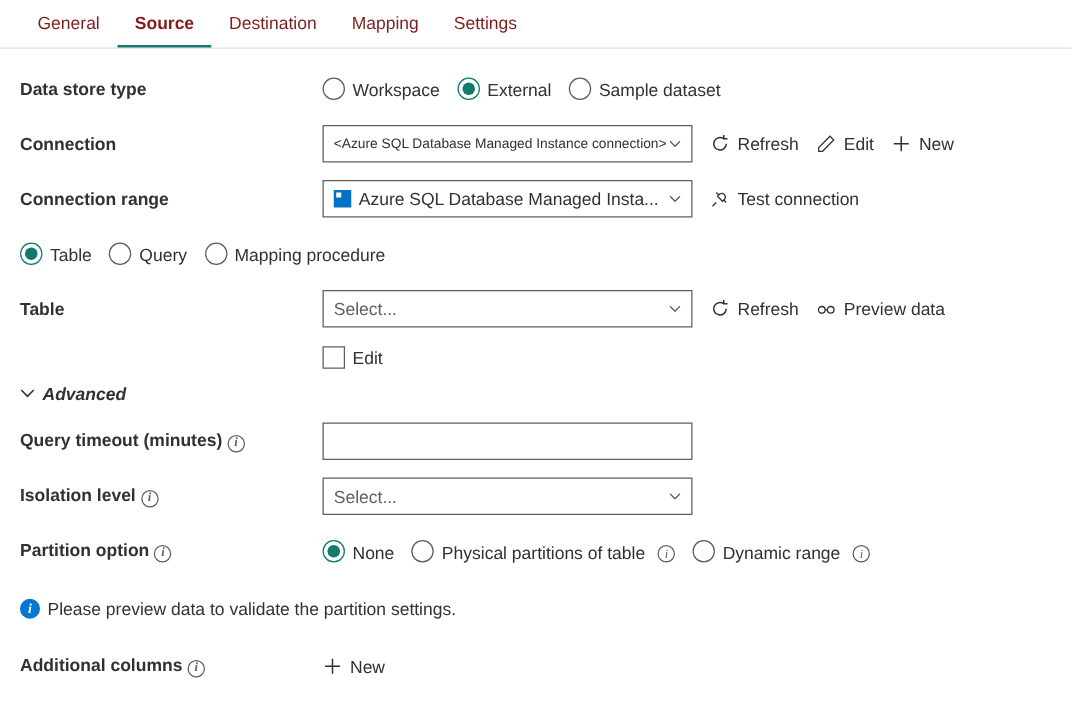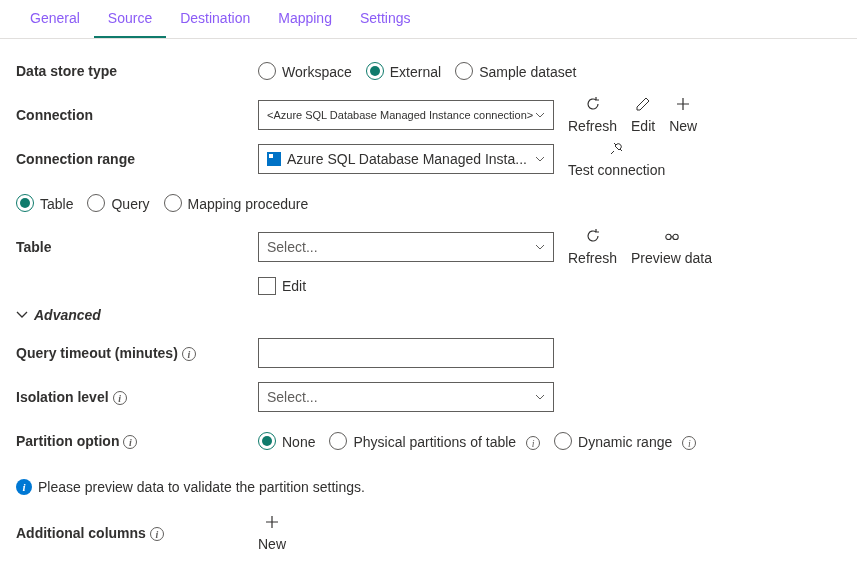--- a/index.html
+++ b/index.html
@@ -1,38 +1,38 @@
 <!DOCTYPE html>
 <html><head>
   <meta charset="utf-8">
   <style>
     * { box-sizing: border-box; margin: 0; padding: 0; }
     body { font-family: "Segoe UI", Arial, sans-serif; font-size: 14px; color: #323130; background: #fff; width: 857px; }
     
     .tabs { display: flex; border-bottom: 1px solid #e1dfdd; padding: 0 16px; }
-    .tab { padding: 10px 14px; cursor: pointer; color: #8b5cf6; }
-    .tab.active { font-weight: 400; border-bottom: 2px solid #0f7b6c; }
+    .tab { padding: 10px 14px; cursor: pointer; color: #7f1d1d; }
+    .tab.active { font-weight: 700; border-bottom: 2px solid #0f7b6c; }
     
     .form-area { padding: 10px 16px 20px 16px; }
     .form-row { display: flex; align-items: center; min-height: 44px; }
     .form-label { width: 242px; flex-shrink: 0; font-weight: 600; }
     .form-controls { display: flex; align-items: center; gap: 14px; flex-wrap: wrap; }
     
     .radio { display: inline-flex; align-items: flex-end; gap: 6px; cursor: pointer; }
     .radio-circle { width: 18px; height: 18px; border: 1px solid #605e5c; border-radius: 50%; display: inline-flex; align-items: center; justify-content: center; }
     .radio.selected .radio-circle { border-color: #0f7b6c; border-width: 1px; }
     .radio.selected .radio-circle::after { content: ""; width: 10px; height: 10px; background: #0f7b6c; border-radius: 50%; }
     
     .select-box, .text-input { height: 30px; border: 1px solid #605e5c; padding: 0 8px; font-size: 14px; font-family: inherit; background: #fff; display: flex; align-items: center; justify-content: space-between; cursor: pointer; width: 296px; }
     .select-box .placeholder { color: #605e5c; }
     .select-box .chev { font-size: 11px; color: #605e5c; }
     .text-input { cursor: text; }
     .conn-text { font-size: 11px; }
 
-    .action-link { display: inline-flex; align-items: center; gap: 6px; cursor: pointer; color: #323130; flex-direction: column; }
+    .action-link { display: inline-flex; align-items: center; gap: 6px; cursor: pointer; color: #323130; }
     .action-link .ic { display: inline-flex; width: 16px; height: 16px; align-items: center; justify-content: center; }
     
     .checkbox { width: 18px; height: 18px; border: 1px solid #605e5c; display: inline-block; }
     .checkline { display: flex; align-items: center; gap: 6px; margin-top: 8px; margin-left: 242px; }
     
     .adv-header { display: flex; align-items: center; gap: 6px; font-weight: 600; cursor: pointer; margin: 12px 0 8px 0; font-style: italic; }
     
     .info-line { display: flex; align-items: center; gap: 6px; margin: 16px 0; }
     .info-icon { width: 16px; height: 16px; border-radius: 50%; background: #0078d4; color: #fff; font-size: 11px; font-weight: bold; display: inline-flex; align-items: center; justify-content: center; font-style: italic; font-family: Georgia, serif; }
     

